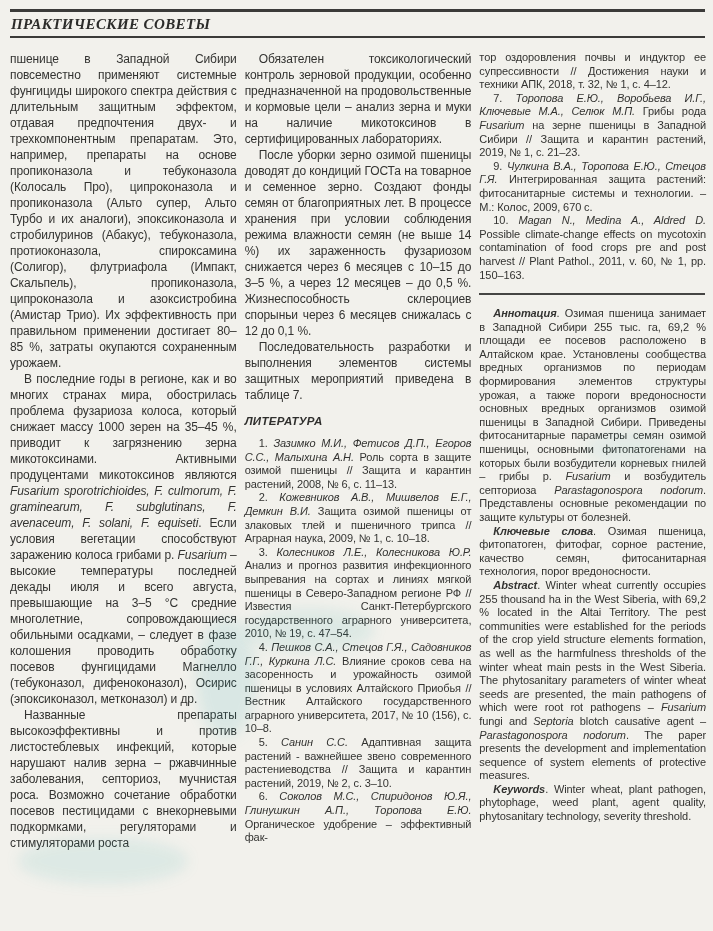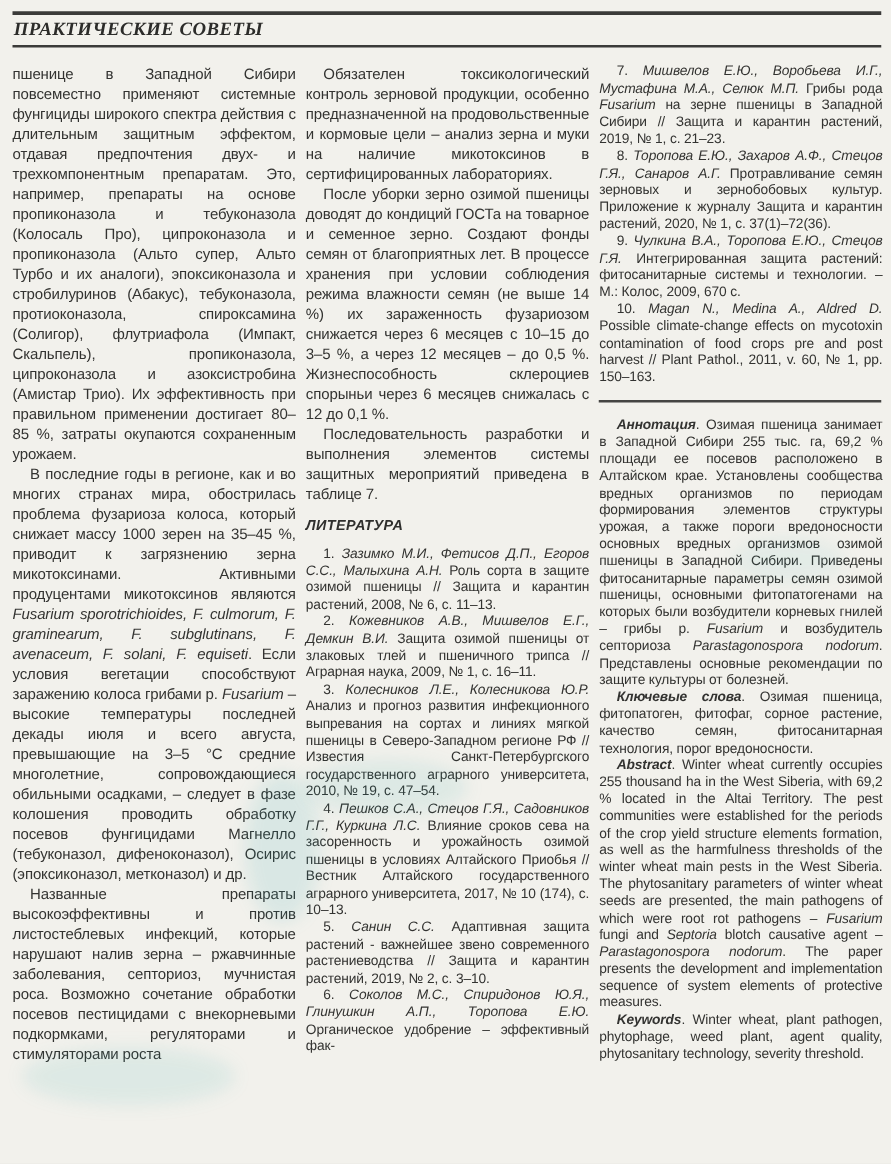--- a/index.html
+++ b/index.html
@@ -53,29 +53,29 @@
         <p class="para p"><span>пшенице в Западной Сибири повсеместно применяют системные фунгициды широкого спектра действия с длительным защитным эффектом, отдавая предпочтения двух- и трехкомпонентным препаратам. Это, например, препараты на основе пропиконазола и тебуконазола (Колосаль Про), ципроконазола и пропиконазола (Альто супер, Альто Турбо и их аналоги), эпоксиконазола и стробилуринов (Абакус), тебуконазола, протиоконазола, спироксамина (Солигор), флутриафола (Импакт, Скальпель), пропиконазола, ципроконазола и азоксистробина (Амистар Трио). Их эффективность при правильном применении достигает 80–85 %, затраты окупаются сохраненным урожаем.</span></p>
         <p class="para p indent"><span>В последние годы в регионе, как и во многих странах мира, обострилась проблема фузариоза колоса, который снижает массу 1000 зерен на 35–45 %, приводит к загрязнению зерна микотоксинами. Активными продуцентами микотоксинов являются </span><span class="s-i">Fusarium sporotrichioides, F. culmorum, F. graminearum, F. subglutinans, F. avenaceum, F. solani, F. equiseti</span><span>. Если условия вегетации способствуют заражению колоса грибами р. </span><span class="s-i">Fusarium</span><span> – высокие температуры последней декады июля и всего августа, превышающие на 3–5 °С средние многолетние, сопровождающиеся обильными осадками, – следует в фазе колошения проводить обработку посевов фунгицидами Магнелло (тебуконазол, дифеноконазол), Осирис (эпоксиконазол, метконазол) и др.</span></p>
         <p class="para p indent"><span>Названные препараты высокоэффективны и против листостеблевых инфекций, которые нарушают налив зерна – ржавчинные заболевания, септориоз, мучнистая роса. Возможно сочетание обработки посевов пестицидами с внекорневыми подкормками, регуляторами и стимуляторами роста</span></p>
       </div>
     <div class="col">
         <p class="para p indent"><span>Обязателен токсикологический контроль зерновой продукции, особенно предназначенной на продовольственные и кормовые цели – анализ зерна и муки на наличие микотоксинов в сертифицированных лабораториях.</span></p>
         <p class="para p indent"><span>После уборки зерно озимой пшеницы доводят до кондиций ГОСТа на товарное и семенное зерно. Создают фонды семян от благоприятных лет. В процессе хранения при условии соблюдения режима влажности семян (не выше 14 %) их зараженность фузариозом снижается через 6 месяцев с 10–15 до 3–5 %, а через 12 месяцев – до 0,5 %. Жизнеспособность склероциев спорыньи через 6 месяцев снижалась с 12 до 0,1 %.</span></p>
         <p class="para p indent"><span>Последовательность разработки и выполнения элементов системы защитных мероприятий приведена в таблице 7.</span></p>
         <div class="lit-heading">ЛИТЕРАТУРА</div>
         <p class="para ref indent"><span>1. </span><span class="s-i">Зазимко М.И., Фетисов Д.П., Егоров С.С., Малыхина А.Н.</span><span> Роль сорта в защите озимой пшеницы // Защита и карантин растений, 2008, № 6, с. 11–13.</span></p>
-        <p class="para ref indent"><span>2. </span><span class="s-i">Кожевников А.В., Мишвелов Е.Г., Демкин В.И.</span><span> Защита озимой пшеницы от злаковых тлей и пшеничного трипса // Аграрная наука, 2009, № 1, с. 16–11.</span></p>
+        <p class="para ref indent"><span>2. </span><span class="s-i">Кожевников А.В., Мишвелов Е.Г., Демкин В.И.</span><span> Защита озимой пшеницы от злаковых тлей и пшеничного трипса // Аграрная наука, 2009, № 1, с. 10–18.</span></p>
         <p class="para ref indent"><span>3. </span><span class="s-i">Колесников Л.Е., Колесникова Ю.Р.</span><span> Анализ и прогноз развития инфекционного выпревания на сортах и линиях мягкой пшеницы в Северо-Западном регионе РФ // Известия Санкт-Петербургского государственного аграрного университета, 2010, № 19, с. 47–54.</span></p>
-        <p class="para ref indent"><span>4. </span><span class="s-i">Пешков С.А., Стецов Г.Я., Садовников Г.Г., Куркина Л.С.</span><span> Влияние сроков сева на засоренность и урожайность озимой пшеницы в условиях Алтайского Приобья // Вестник Алтайского государственного аграрного университета, 2017, № 10 (174), с. 10–13.</span></p>
+        <p class="para ref indent"><span>4. </span><span class="s-i">Пешков С.А., Стецов Г.Я., Садовников Г.Г., Куркина Л.С.</span><span> Влияние сроков сева на засоренность и урожайность озимой пшеницы в условиях Алтайского Приобья // Вестник Алтайского государственного аграрного университета, 2017, № 10 (156), с. 10–8.</span></p>
         <p class="para ref indent"><span>5. </span><span class="s-i">Санин С.С.</span><span> Адаптивная защита растений - важнейшее звено современного растениеводства // Защита и карантин растений, 2019, № 2, с. 3–10.</span></p>
         <p class="para ref indent"><span>6. </span><span class="s-i">Соколов М.С., Спиридонов Ю.Я., Глинушкин А.П., Торопова Е.Ю.</span><span> Органическое удобрение – эффективный фак-</span></p>
       </div>
     <div class="col">
-        <p class="para ref indent"><span>7. </span><span class="s-i">Мишвелов Е.Ю., Воробьева И.Г., Мустафина М.А., Селюк М.П.</span><span> Грибы рода </span><span class="s-i">Fusarium</span><span> на зерне пшеницы в Западной Сибири // Защита и карантин растений, 2019, № 1, с. 21–23.</span></p>
-        <p class="para ref indent"><span>8. </span><span class="s-i">Торопова Е.Ю., Захаров А.Ф., Стецов Г.Я., Санаров А.Г.</span><span> Протравливание семян зерновых и зернобобовых культур. Приложение к журналу Защита и карантин растений, 2020, № 1, с. 37(1)–72(36).</span></p>
+        <p class="para ref"><span>тор оздоровления почвы и индуктор ее супрессивности // Достижения науки и техники АПК, 2018, т. 32, № 1, с. 4–12.</span></p>
+        <p class="para ref indent"><span>7. </span><span class="s-i">Торопова Е.Ю., Воробьева И.Г., Ключевые М.А., Селюк М.П.</span><span> Грибы рода </span><span class="s-i">Fusarium</span><span> на зерне пшеницы в Западной Сибири // Защита и карантин растений, 2019, № 1, с. 21–23.</span></p>
         <p class="para ref indent"><span>9. </span><span class="s-i">Чулкина В.А., Торопова Е.Ю., Стецов Г.Я.</span><span> Интегрированная защита растений: фитосанитарные системы и технологии. – М.: Колос, 2009, 670 с.</span></p>
         <p class="para ref indent"><span>10. </span><span class="s-i">Magan N., Medina A., Aldred D.</span><span> Possible climate-change effects on mycotoxin contamination of food crops pre and post harvest // Plant Pathol., 2011, v. 60, № 1, pp. 150–163.</span></p>
         <div class="col-divider"></div>
         <p class="para note indent"><span class="s-bi">Аннотация</span><span>. Озимая пшеница занимает в Западной Сибири 255 тыс. га, 69,2 % площади ее посевов расположено в Алтайском крае. Установлены сообщества вредных организмов по периодам формирования элементов структуры урожая, а также пороги вредоносности основных вредных организмов озимой пшеницы в Западной Сибири. Приведены фитосанитарные параметры семян озимой пшеницы, основными фитопатогенами на которых были возбудители корневых гнилей – грибы р. </span><span class="s-i">Fusarium</span><span> и возбудитель септориоза </span><span class="s-i">Parastagonospora nodorum</span><span>. Представлены основные рекомендации по защите культуры от болезней.</span></p>
         <p class="para note indent"><span class="s-bi">Ключевые слова</span><span>. Озимая пшеница, фитопатоген, фитофаг, сорное растение, качество семян, фитосанитарная технология, порог вредоносности.</span></p>
         <p class="para note indent"><span class="s-bi">Abstract</span><span>. Winter wheat currently occupies 255 thousand ha in the West Siberia, with 69,2 % located in the Altai Territory. The pest communities were established for the periods of the crop yield structure elements formation, as well as the harmfulness thresholds of the winter wheat main pests in the West Siberia. The phytosanitary parameters of winter wheat seeds are presented, the main pathogens of which were root rot pathogens – </span><span class="s-i">Fusarium</span><span> fungi and </span><span class="s-i">Septoria</span><span> blotch causative agent – </span><span class="s-i">Parastagonospora nodorum</span><span>. The paper presents the development and implementation sequence of system elements of protective measures.</span></p>
         <p class="para note indent"><span class="s-bi">Keywords</span><span>. Winter wheat, plant pathogen, phytophage, weed plant, agent quality, phytosanitary technology, severity threshold.</span></p>
       </div>
   </div>
 

